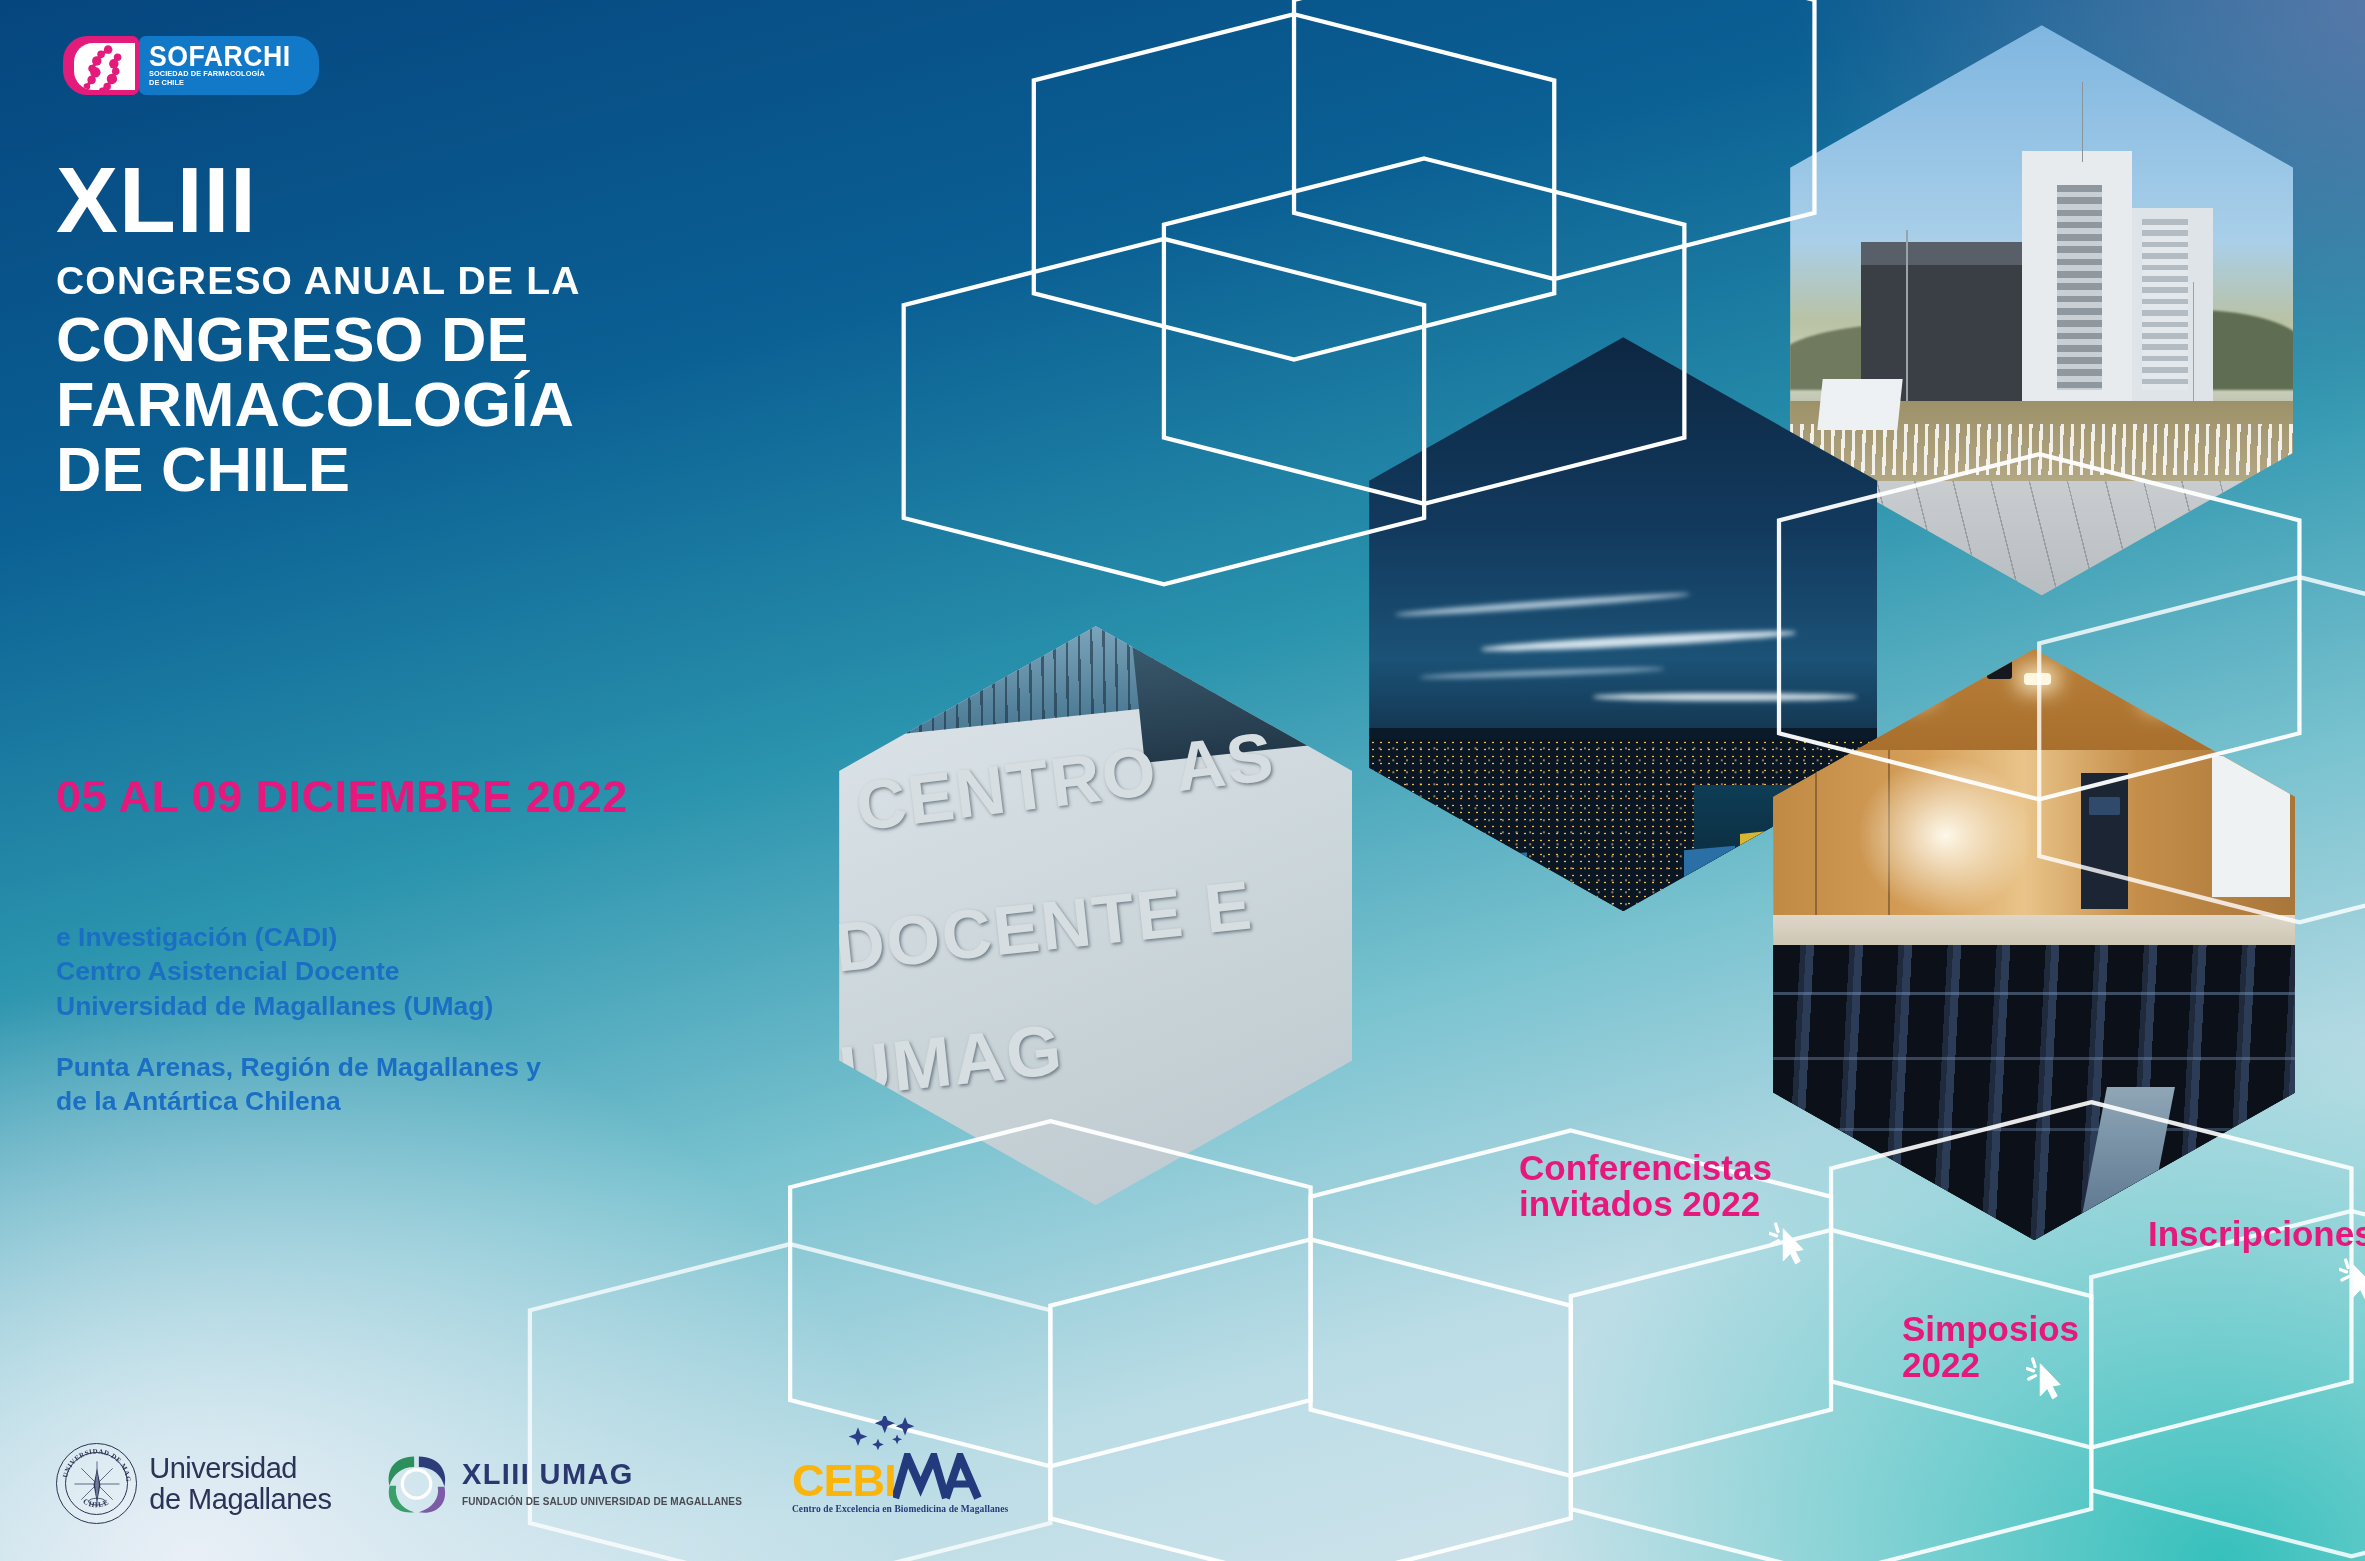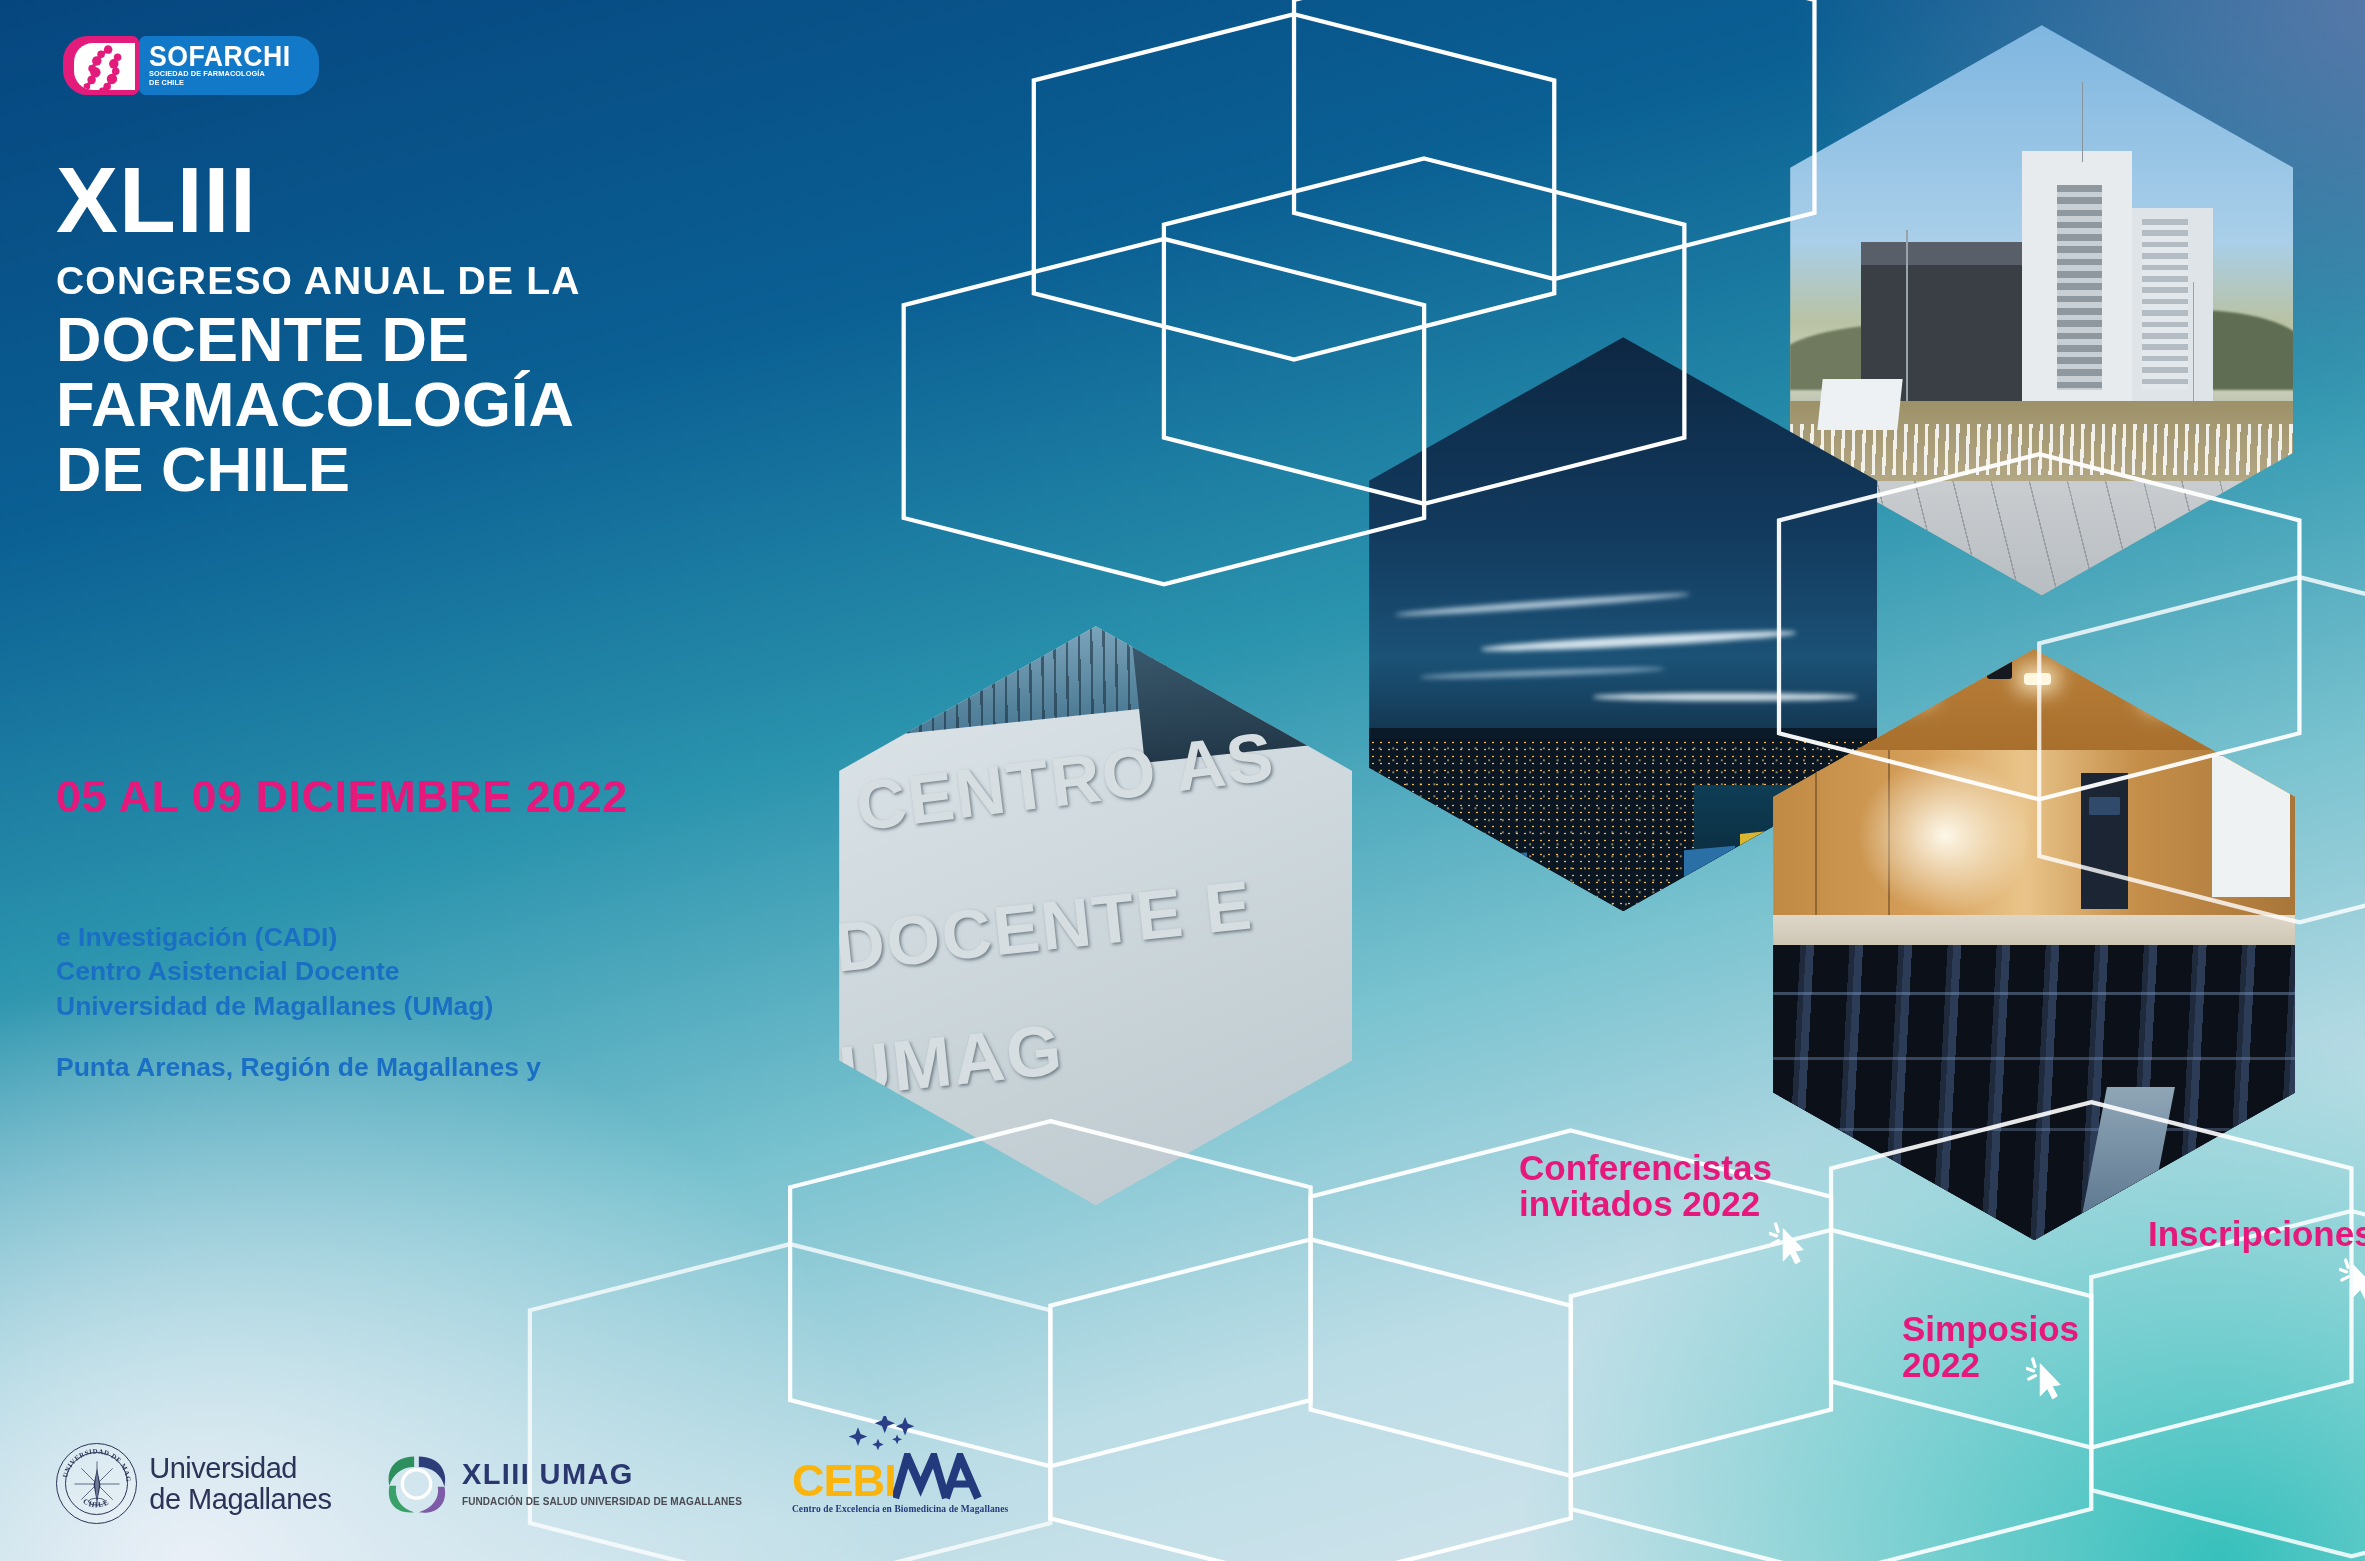--- a/index.html
+++ b/index.html
@@ -290,34 +290,35 @@
         <div class="big">SOFARCHI</div>
         <div class="sub">SOCIEDAD DE FARMACOLOGÍA</div>
         <div class="sub">DE CHILE</div>
       </div>
     </div>
 
     <div id="title-block">
       <div class="t-roman">XLIII</div>
       <div class="t-sub">CONGRESO ANUAL DE LA</div>
       <div class="t-main">
-        <div>DOCENTE DE</div>
+        <div>CONGRESO DE</div>
         <div>FARMACOLOGÍA</div>
         <div>DE CHILE</div>
       </div>
     </div>
 
     <div id="date-line">05 AL 09 DICIEMBRE 2022</div>
 
     <div id="venue-block">
       <div>e Investigación (CADI)</div>
       <div>Centro Asistencial Docente</div>
       <div>Universidad de Magallanes (UMag)</div>
       <div class="gap"></div>
       <div>Punta Arenas, Región de Magallanes y</div>
+      <div>de la Antártica Chilena</div>
     </div>
   </div>
 
   <div id="bottom-logos">
 
     <div class="blogo">
       <div class="umag-seal">
         <div class="ring2"></div>
         <svg class="star" viewBox="0 0 100 100">
           <g stroke="#3a4568" stroke-width="1.6" fill="none">

